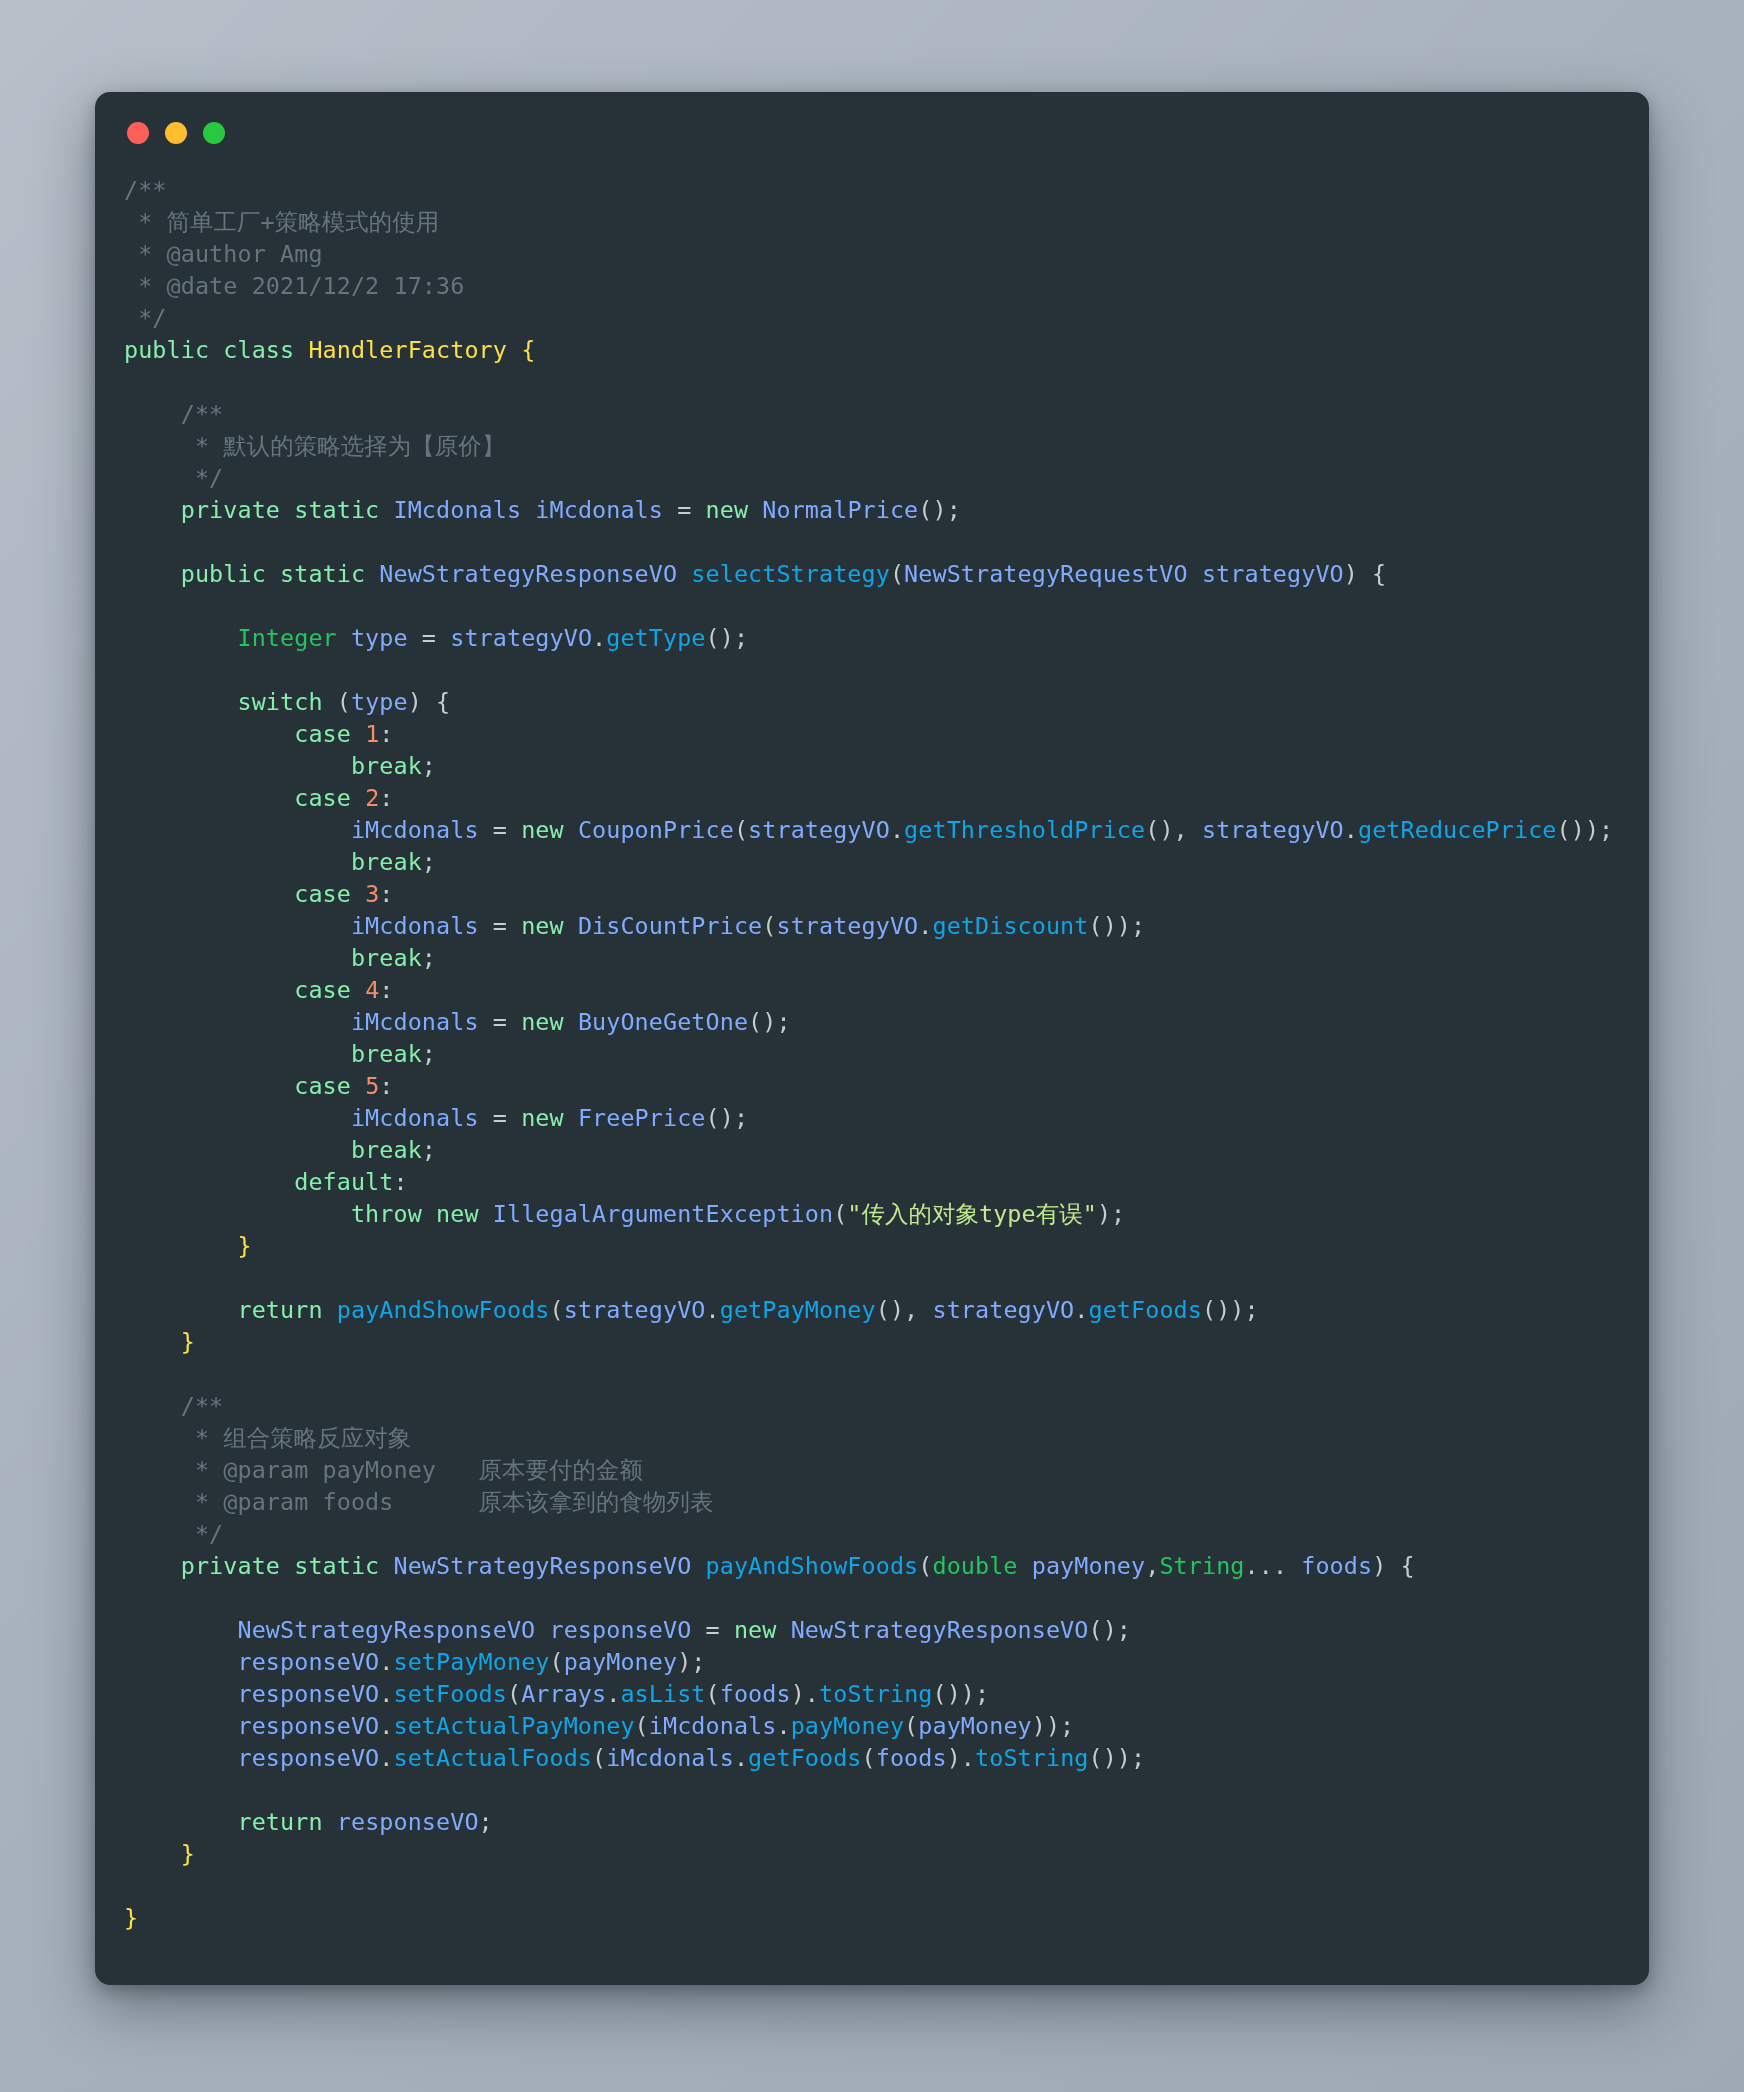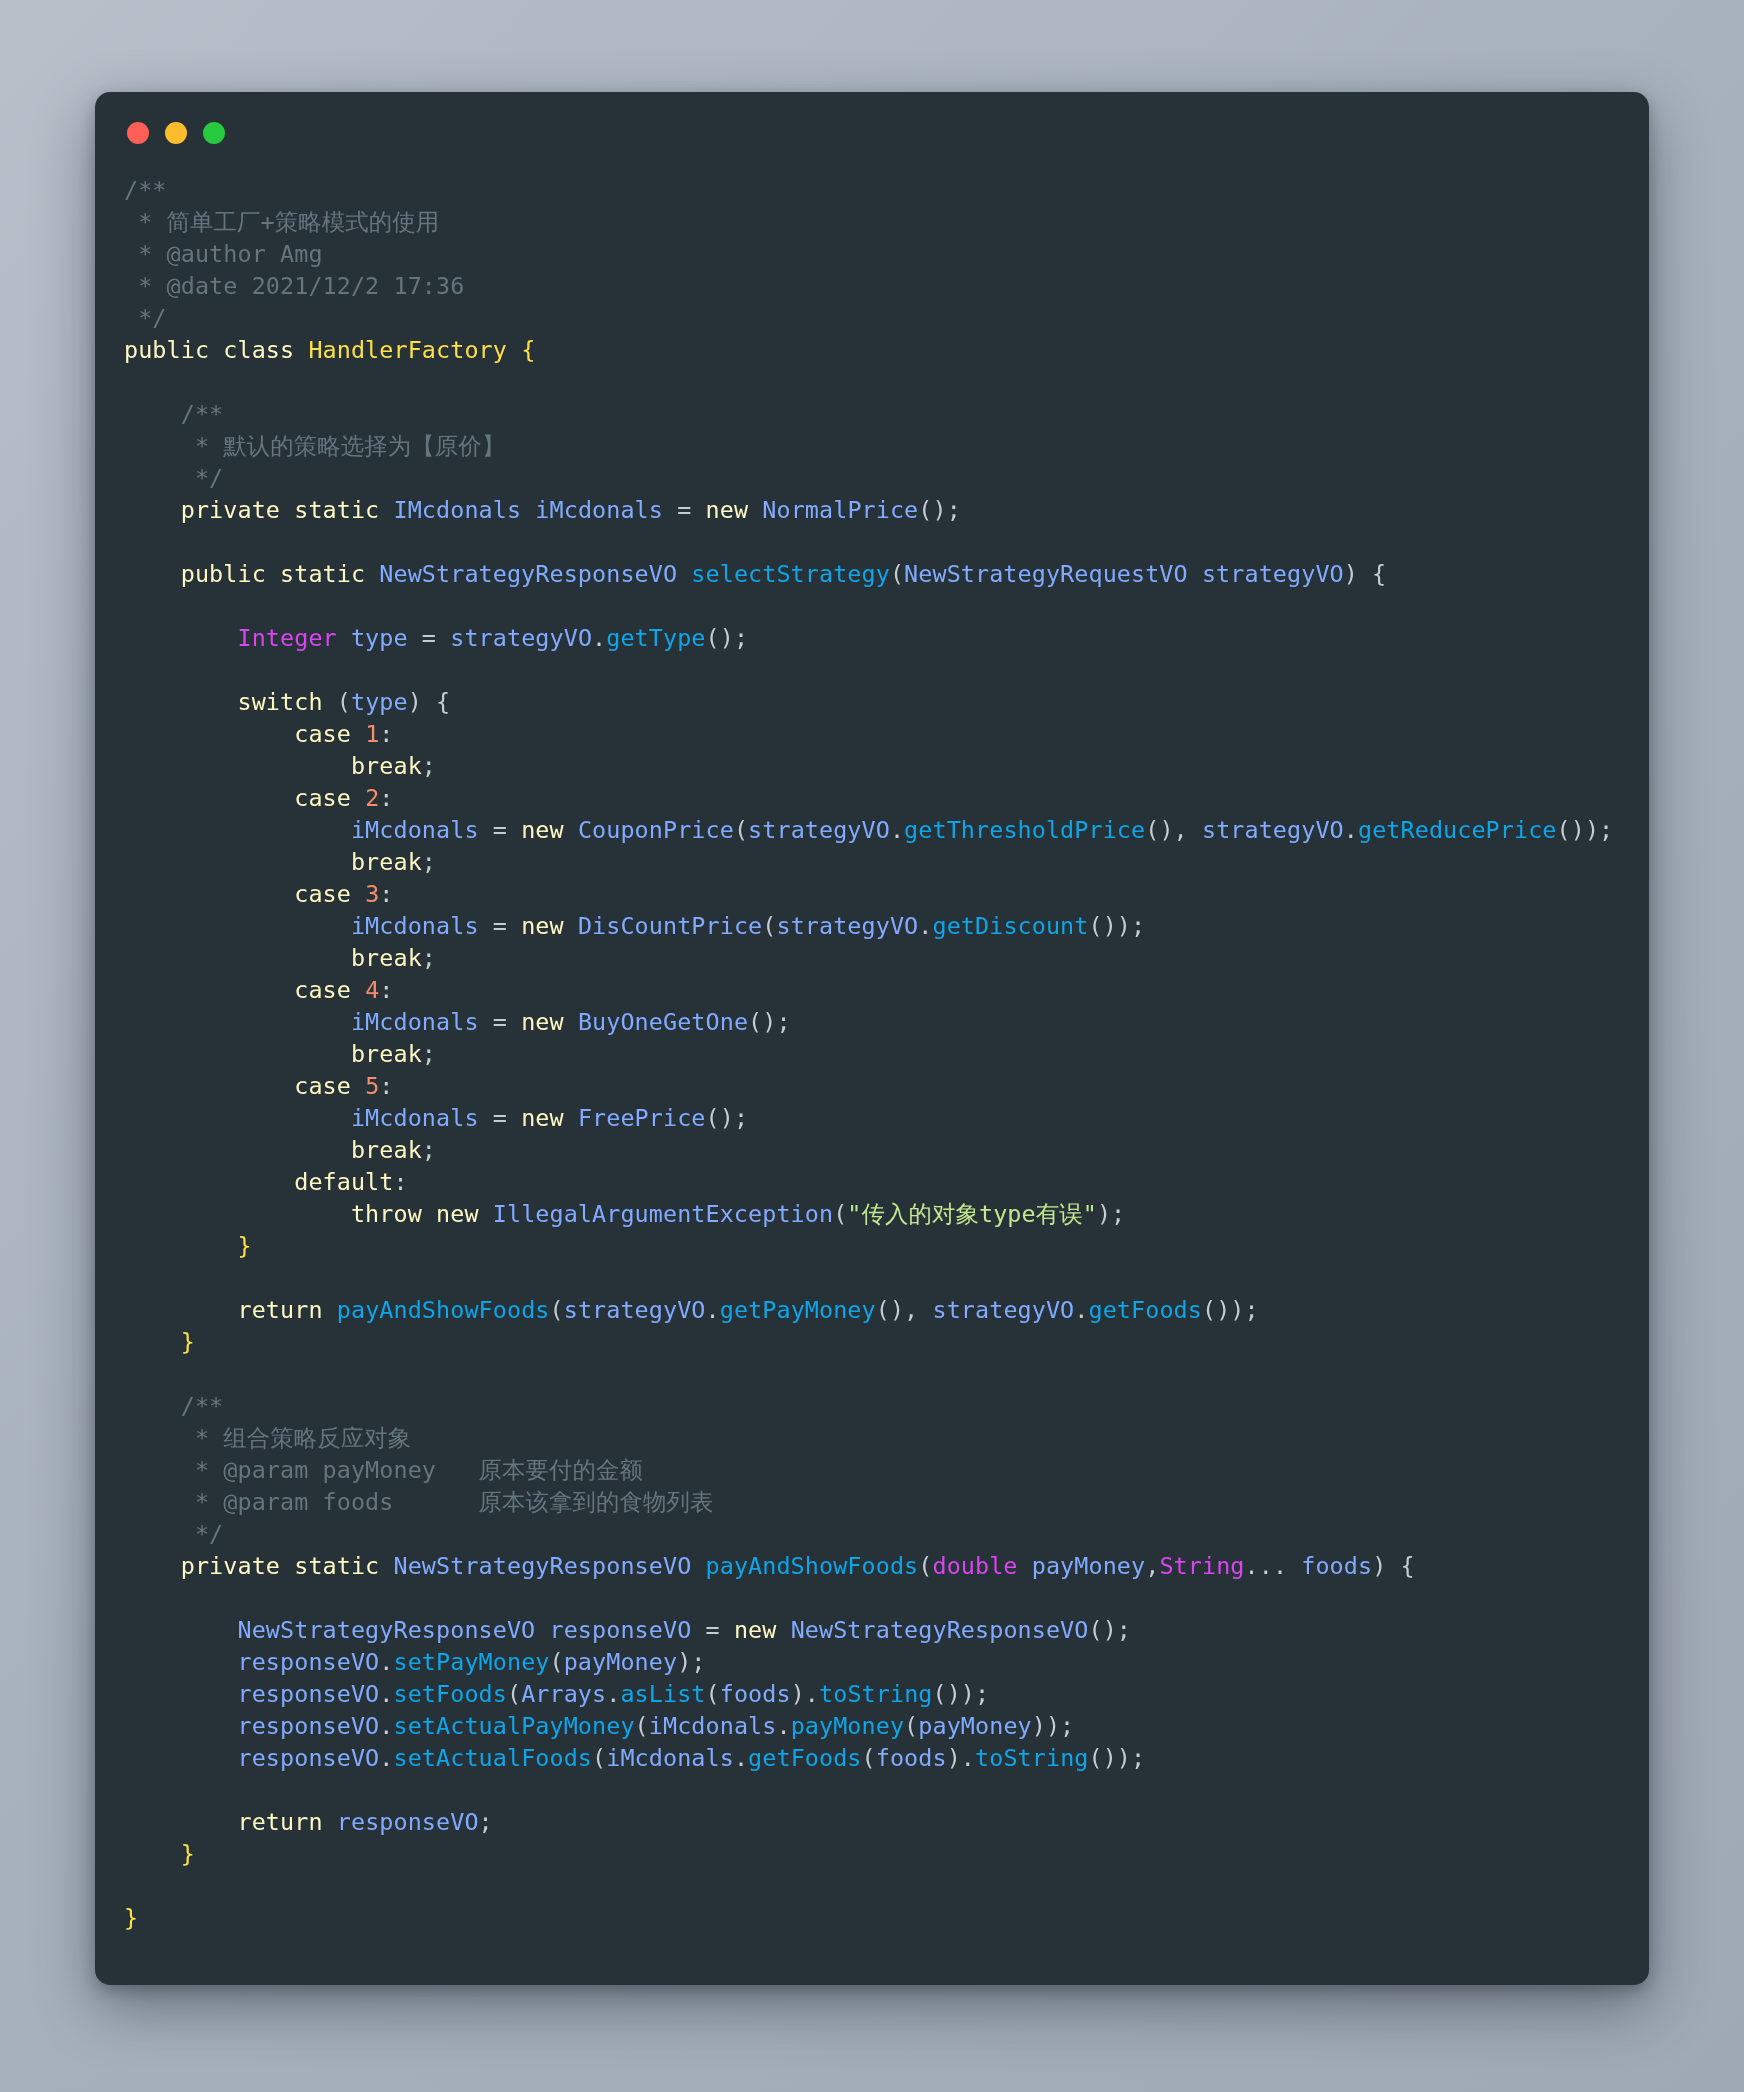--- a/index.html
+++ b/index.html
@@ -57,25 +57,25 @@
     letter-spacing: 0.1px;
     white-space: pre-wrap;
     word-break: break-word;
     color: #c5cdd3;
     font-family: "DejaVu Sans Mono", "Liberation Mono", monospace;
   }
   .line { min-height: 32px; }
 
   
   .cmt  { color: #64757d; }
-  .kw   { color: #fef9c3; }
+  .kw   { color: #86efac; }
   .cls  { color: #82aaff; }
   .fn   { color: #0ea5e9; }
   .var  { color: #82aaff; }
-  .typ  { color: #d946ef; }
+  .typ  { color: #22c55e; }
   .num  { color: #f78c6c; }
   .str  { color: #c3e88d; }
   .pun  { color: #c5cdd3; }
   .plain{ color: #fde047; }
   .op   { color: #c5cdd3; }
 </style>
 </head>
 <body>
 
 <div id="stage">

